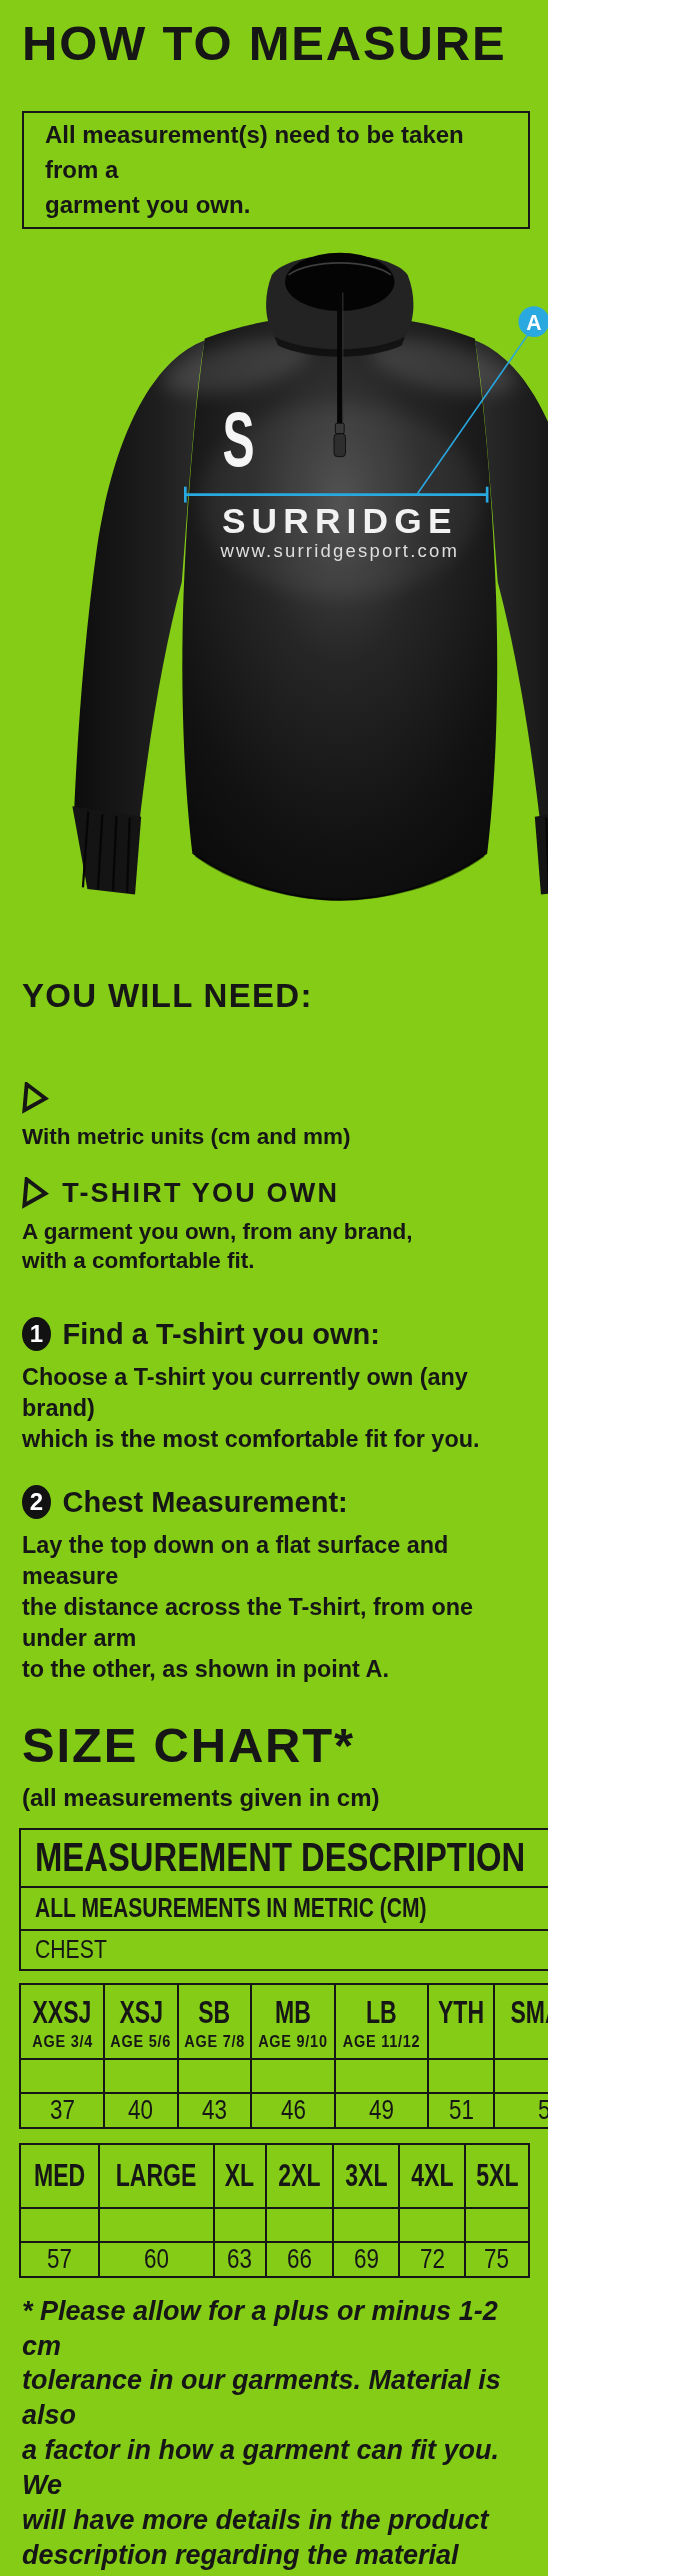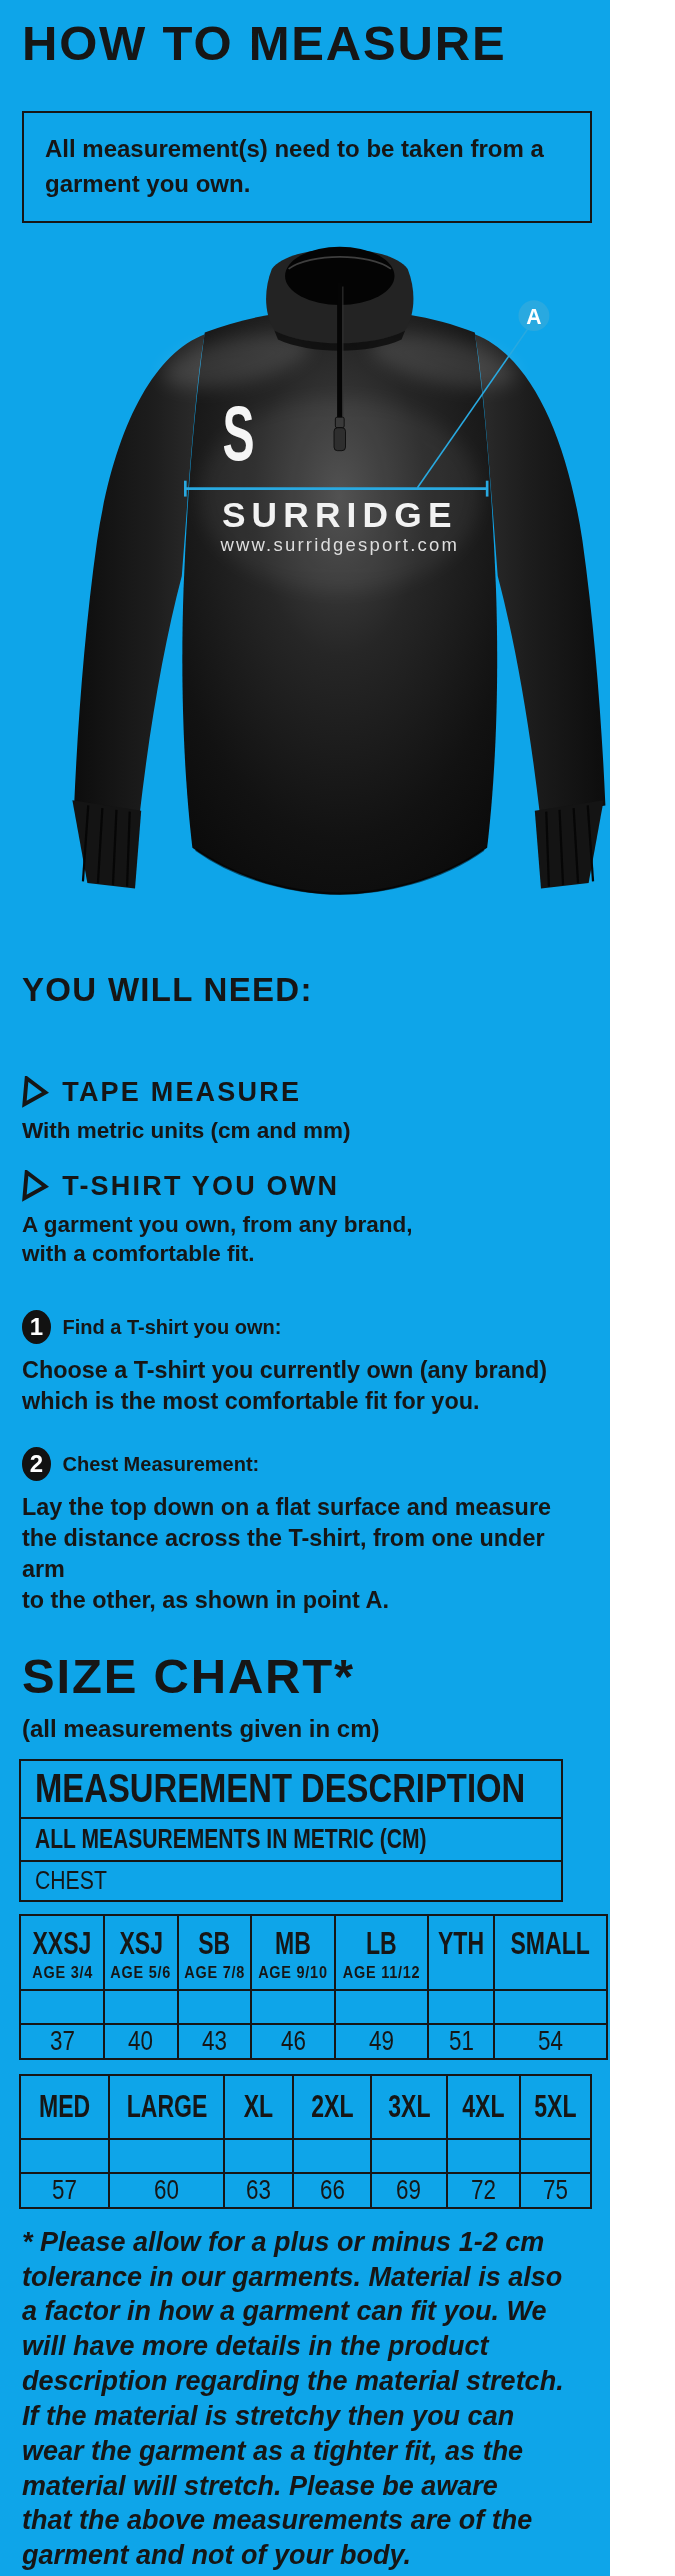--- a/index.html
+++ b/index.html
@@ -1,39 +1,39 @@
 <!DOCTYPE html>
 <html style="font-size:14px"><head>
 <meta charset="utf-8">
 <style>
   html,body{margin:0;padding:0;background:#fff;}
   .page{
-    position:relative;width:610px;height:2576px;box-sizing:border-box;
-    background:#0ea5e9;color:#161616;overflow:hidden;
+    position:relative;width:548px;height:2576px;box-sizing:border-box;
+    background:#84cc16;color:#161616;overflow:hidden;
     padding:17.6px 17.6px 0 22px;
     font-family:"Liberation Sans",sans-serif;
   }
   h1.main-title{margin:0;font-size:49px;font-weight:bold;letter-spacing:1.8px;line-height:1.05;}
-  .note-box{margin-top:42px;border:2.6px solid #161616;padding:19px 21px;}
+  .note-box{margin-top:42px;border:2.6px solid #161616;padding:5px 21px;}
   .note-box p{margin:0;font-size:24px;font-weight:bold;line-height:1.45;white-space:pre-line;}
   .figure{position:relative;width:676px;height:692px;margin:7px 0 0 -22px;}
   .figure svg{display:block;}
   h2.section{margin:0;font-size:33px;font-weight:bold;letter-spacing:1.3px;}
   #ywn-heading{margin-top:49px;}
   .need{margin-top:67px;}
   .need + .need{margin-top:25px;}
   .need-head{display:flex;align-items:center;gap:13.2px;}
   .need-title{font-size:27px;font-weight:bold;letter-spacing:2.2px;}
   .need-desc{margin:7px 0 0;font-size:22.5px;font-weight:bold;line-height:1.3;white-space:pre-line;}
   .step1{margin-top:42px;}
   .step2{margin-top:30px;}
   .step-head{display:flex;align-items:center;gap:11.5px;}
   .badge{flex:0 0 auto;width:29px;height:34px;border-radius:50%;background:#121212;color:#fff;
     display:flex;align-items:center;justify-content:center;font-size:24px;font-weight:bold;}
-  .step-title{font-size:20px;font-weight:bold;}
+  .step-title{font-size:29px;font-weight:bold;}
   .step-desc{margin:10.6px 0 0;font-size:23.4px;font-weight:bold;line-height:1.33;white-space:pre-line;}
   #sc-heading{margin-top:32px;font-size:49px;letter-spacing:1.8px;}
   .sub{margin:10.6px 0 0;font-size:24px;font-weight:bold;}
   table{border-collapse:collapse;table-layout:fixed;margin-left:-2.6px;}
   td,th{border:2.6px solid #161616;padding:0;}
   .desc-table{margin-top:16px;width:544px;}
   .desc-table td{padding:0 14px;text-align:left;vertical-align:middle;}
   .dt-r1 td{height:56px;}
   .dt-r2 td{height:41px;margin-top:26px;}
   .dt-r3 td{height:38px;border-radius:19px;}
@@ -142,21 +142,20 @@
     </svg>
   </div>
 
   <h2 class="section" id="ywn-heading">YOU WILL NEED:</h2>
 
   <div class="need">
     <div class="need-head">
       <svg class="tri" width="27" height="33" viewBox="0 0 31 37">
         <path d="M4 3 L27 17.5 L4 33 Z" fill="none" stroke="#161616" stroke-width="4.5" transform="rotate(5 15 18)"></path>
       </svg>
-      <span class="need-title">TAPE MEASURE</span>
     </div>
     <p class="need-desc">With metric units (cm and mm)</p>
   </div>
 
   <div class="need">
     <div class="need-head">
       <svg class="tri" width="27" height="33" viewBox="0 0 31 37">
         <path d="M4 3 L27 17.5 L4 33 Z" fill="none" stroke="#161616" stroke-width="4.5" transform="rotate(5 15 18)"></path>
       </svg>
       <span class="need-title">T-SHIRT YOU OWN</span>

